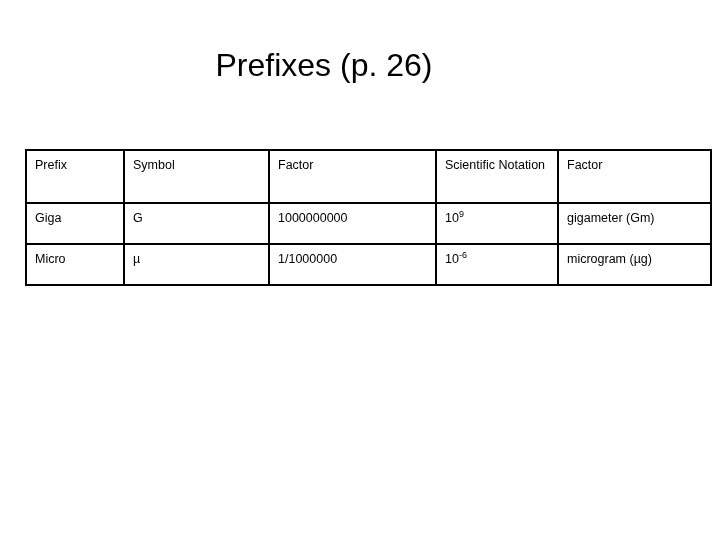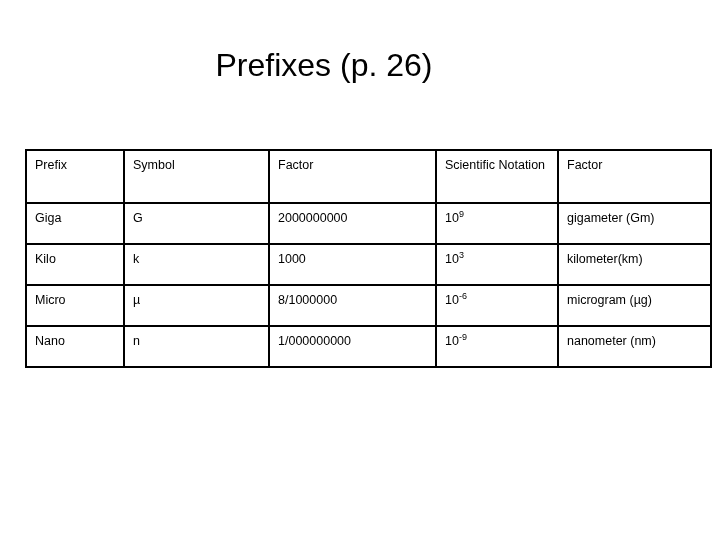--- a/index.html
+++ b/index.html
@@ -105,51 +105,37 @@
           <th>Factor</th>
           <th>Scientific Notation</th>
           <th>Factor</th>
         </tr>
       </thead>
       <tbody>
 
         <tr>
           <td>Giga</td>
           <td>G</td>
-          <td>2000000000</td>
+          <td>1000000000</td>
           <td><span class="sci"><span>10</span><sup>9</sup></span></td>
           <td>gigameter (Gm)</td>
         </tr>
 
 
-        <tr>
-          <td>Kilo</td>
-          <td>k</td>
-          <td>1000</td>
-          <td><span class="sci"><span>10</span><sup>3</sup></span></td>
-          <td>kilometer(km)</td>
-        </tr>
 
 
 
 
         <tr>
           <td>Micro</td>
           <td>µ</td>
-          <td>8/1000000</td>
+          <td>1/1000000</td>
           <td><span class="sci"><span>10</span><sup>-6</sup></span></td>
           <td>microgram (µg)</td>
         </tr>
 
-        <tr>
-          <td>Nano</td>
-          <td>n</td>
-          <td>1/000000000</td>
-          <td><span class="sci"><span>10</span><sup>-9</sup></span></td>
-          <td>nanometer (nm)</td>
-        </tr>
 
 
       </tbody>
     </table>
   </div>
 
 </div>
 
 </body></html>

